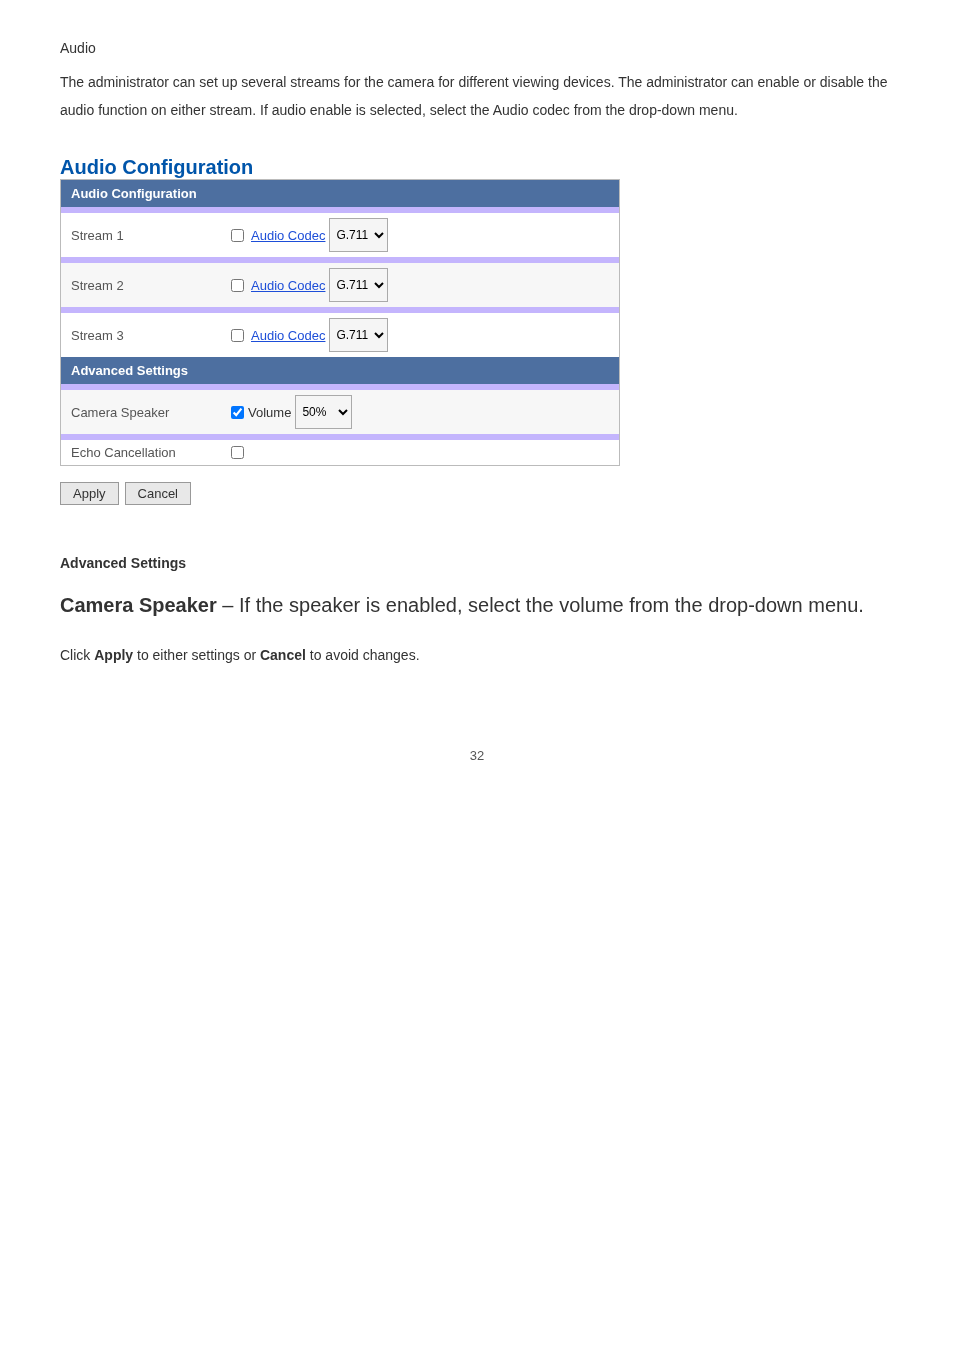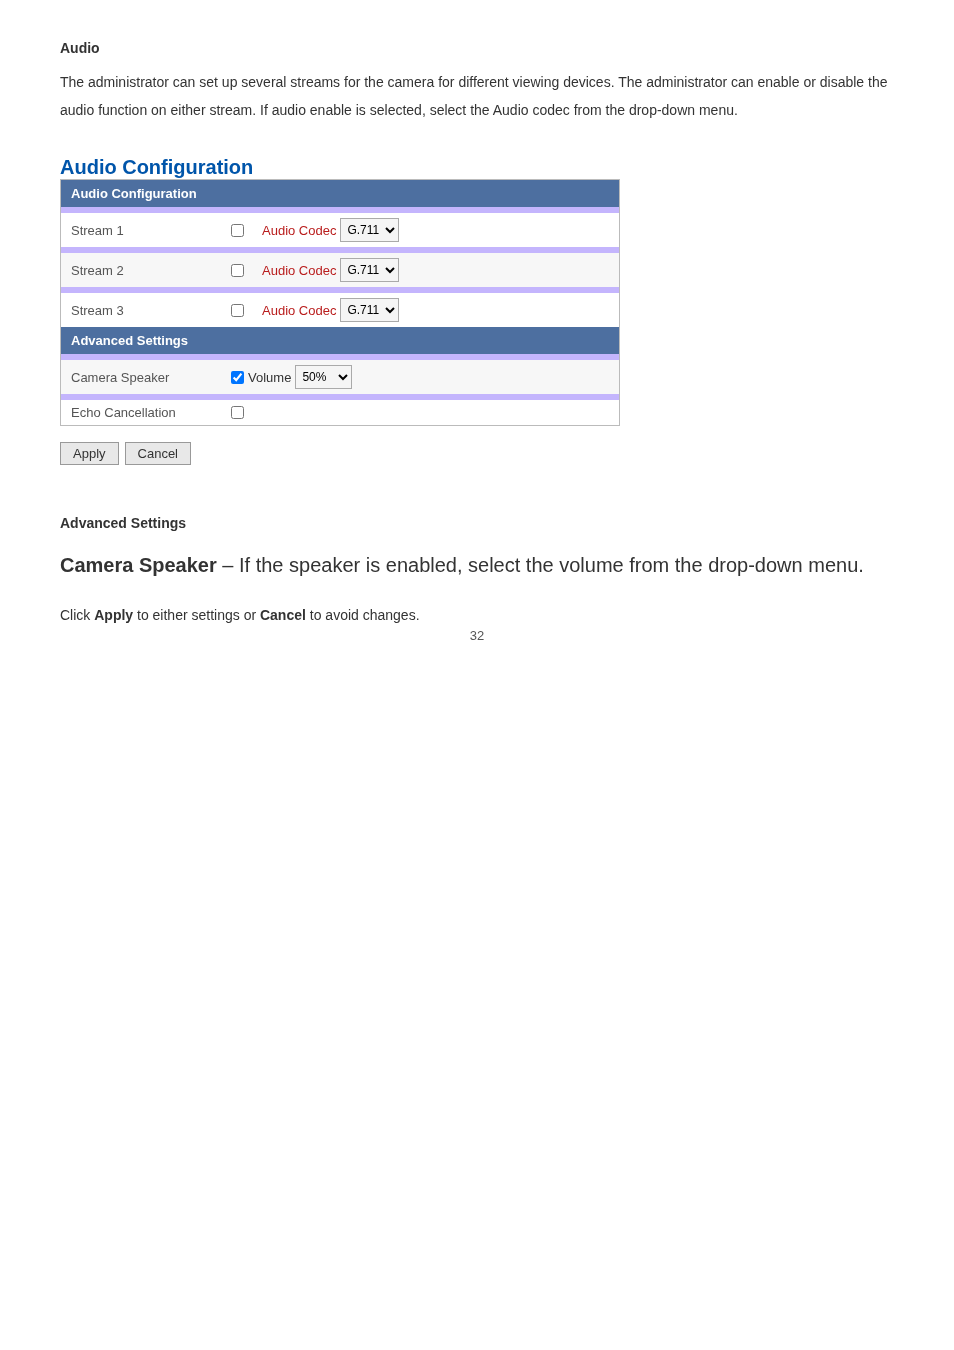--- a/index.html
+++ b/index.html
@@ -8,21 +8,21 @@
       font-size: 14px;
       color: #333;
       background: #fff;
       width: 954px;
       min-height: 1350px;
       padding: 40px 60px;
     }
 
     
     .section-title {
-      font-weight: bold;
+      font-weight: normal;
       font-size: 14px;
       margin-bottom: 12px;
     }
 
     
     .description {
       font-size: 14px;
       line-height: 2.0;
       margin-bottom: 32px;
       color: #333;
@@ -49,30 +49,31 @@
       gap: 4px;
       font-size: 13px;
     }
 
     .row-controls input[type="checkbox"] {
       width: 13px;
       height: 13px;
     }
 
     .row-controls .codec-label {
-      color: #b91c1c;
-      margin-left: 14px;
+      color: #1d4ed8;
+      margin-left: 3px;
+      text-decoration: underline;
     }
 
     .row-controls select {
       font-size: 12px;
       padding: 1px 2px;
       border: 1px solid #aaa;
       background: #f5f5f5;
-      height: 24px;
+      height: 34px;
     }
 
     
     .btn-row {
       display: flex;
       gap: 6px;
       margin-top: 4px;
       margin-left: 0;
     }
 
@@ -112,20 +113,21 @@
       line-height: 1.8;
     }
 
     .bottom-note strong {
       font-weight: bold;
     }
 
     
     .page-number {
       text-align: center;
+      margin-top: 80px;
       font-size: 13px;
       color: #555;
     }
 
     
     .table-wrapper {
       border: 1px solid #bbb;
       width: 560px;
       margin-bottom: 16px;
     }

